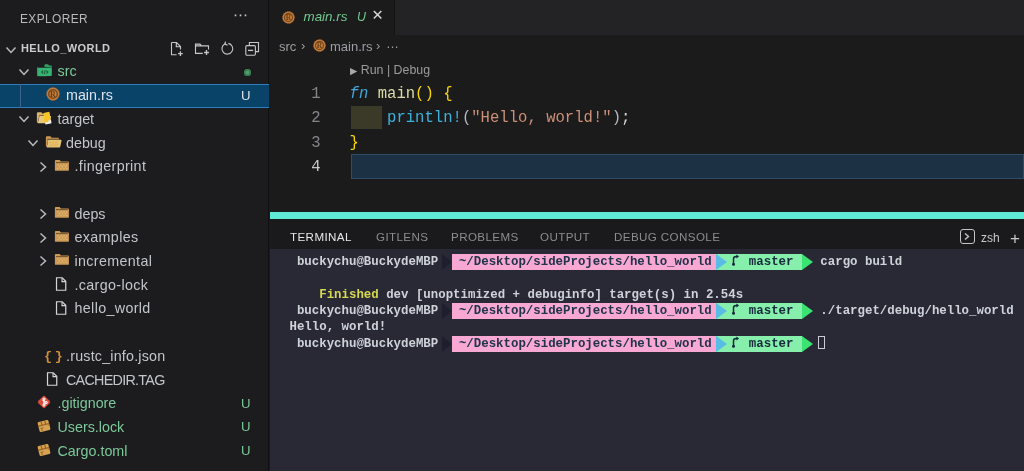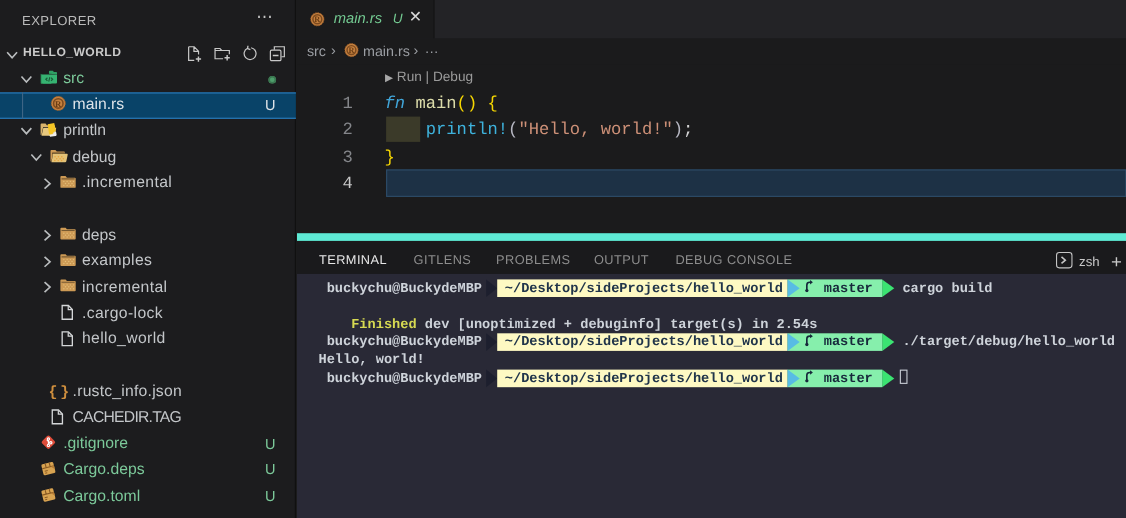--- a/index.html
+++ b/index.html
@@ -51,21 +51,21 @@
 #punder{position:absolute;left:20px;top:33px;width:59px;height:1.5px;background:#e7e7e7}
 #zshbox{position:absolute;left:690px;top:10px;width:15px;height:15px;border:1.2px solid #c5c5c5;border-radius:3px}
 #zshbox svg{position:absolute;left:1px;top:1px}
 #zshtxt{position:absolute;left:711px;top:12px;font-size:12px;color:#c9c9c9}
 #plus{position:absolute;left:740px;top:10px;font-size:17px;color:#c9c9c9;font-weight:400}
 #term{position:absolute;left:270px;top:249px;width:754px;height:222px;background:#292936;font-family:"Liberation Mono",monospace;font-weight:bold;font-size:12.4px;color:#ced3da}
 .trow{position:absolute;left:19.5px;height:16.45px;line-height:16.45px;white-space:pre}
 .trow .seg{display:inline-block;height:16.45px;vertical-align:top}
 .yel{color:#d6d952}
 .tri-r{display:inline-block;width:0;height:0;border-top:8.2px solid transparent;border-bottom:8.25px solid transparent;vertical-align:top}
-.cyanseg{background:#fef9c3;color:#20344a}
+.cyanseg{background:#f9a8d4;color:#20344a}
 .greenseg{background:#86efac;color:#17293b}
 .ptri{position:absolute;left:0;top:0;width:0;height:0;border-top:8.2px solid transparent;border-bottom:8.25px solid transparent;border-left:11px solid #58bce4}
 #tcur{display:inline-block;width:7px;height:13.5px;border:1.4px solid #c9ced6;vertical-align:-2.5px;margin-left:5px}
 </style></head>
 <body>
 <div id="app">
 <div id="side">
 <div id="sidehead">EXPLORER</div>
 <div id="sidedots">⋯</div>
 <div id="proj">
@@ -128,21 +128,21 @@
         </svg>
         <span class="ic" style="left:36px">
           <svg width="18" height="15.3" viewBox="0 0 20 17">
             <path fill="#d9b36c" d="M1 3.6 Q1 2.6 2 2.6 L6 2.6 L7.4 4.2 L14.6 4.2 Q15.6 4.2 15.6 5.2 L15.6 6 L3.6 6 L1.8 14.4 Q1 14.4 1 13.4 Z"></path>
             <path fill="#e8c87e" d="M3.8 6.8 L16.8 6.8 L15 14.8 L2 14.8 Z"></path>
             <path fill="#f5c525" d="M8.2 3.2 L14.8 2 L16.4 10.2 L12.8 13.4 L9.6 13.8 Z"></path>
             <path fill="#eeeeee" d="M9.8 13.9 L13 13.5 L16.5 10.3 L17.2 13.8 Q17.3 14.9 16.3 15.1 L10.6 16 Z"></path>
             <path fill="#e2e2e2" d="M13 13.5 L16.5 10.3 L14.4 11.2 Z"></path>
           </svg>
         </span>
-        <span class="nm gry" style="left:57.5px">println</span>
+        <span class="nm gry" style="left:57.5px">target</span>
       </div>
 <div class="row" style="top:131.2px">
         <svg class="chev" style="left:25px" viewBox="0 0 16 16">
           <path d="M3.5 5.5 8 10.5 12.5 5.5"></path>
         </svg>
         <span class="ic" style="left:44.5px">
           <svg width="18" height="15.3" viewBox="0 0 20 17">
             <path fill="#cd9a55" d="M1 3.6 Q1 2.6 2 2.6 L6 2.6 L7.4 4.2 L14.6 4.2 Q15.6 4.2 15.6 5.2 L15.6 6 L3.6 6 L1.8 14.4 Q1 14.4 1 13.4 Z"></path>
             <path fill="#5a4426" d="M2.8 5.2 L15.6 5.2 L15.4 7 L2.6 7 Z"></path>
             <path fill="#e4c276" d="M3.6 6.4 L17.6 6.4 Q18.6 6.4 18.4 7.4 L17 14 Q16.8 15 15.8 15 L2 15 Z"></path>
@@ -177,21 +177,21 @@
               <circle cx="6.3" cy="10" r=".75"></circle>
               <circle cx="9.7" cy="10" r=".75"></circle>
               <circle cx="13.1" cy="10" r=".75"></circle>
               <circle cx="4.6" cy="12" r=".75"></circle>
               <circle cx="8" cy="12" r=".75"></circle>
               <circle cx="11.4" cy="12" r=".75"></circle>
               <circle cx="14.6" cy="12" r=".75"></circle>
             </g>
           </svg>
         </span>
-        <span class="nm gry" style="left:74.5px;letter-spacing:.35px">.incremental</span>
+        <span class="nm gry" style="left:74.5px;letter-spacing:.35px">.fingerprint</span>
       </div>
 <div class="row" style="top:202.3px">
         <svg class="chev" style="left:35px" viewBox="0 0 16 16">
           <path d="M5.5 3.5 10.5 8 5.5 12.5"></path>
         </svg>
         <span class="ic" style="left:53.5px">
           <svg width="15.8" height="14" viewBox="0 0 18 16">
             <path fill="#cd9a55" d="M1 3.4 Q1 2.4 2 2.4 L6.4 2.4 L7.8 4 L16 4 Q17 4 17 5 L17 13.6 Q17 14.6 16 14.6 L2 14.6 Q1 14.6 1 13.6 Z"></path>
             <path fill="#5a4426" d="M2.2 4.6 L15.8 4.6 L15.8 5.8 L2.2 5.8 Z" opacity="0.75"></path>
             <g fill="#e3bd77">
@@ -316,21 +316,21 @@
         <span class="ic" style="left:36px">
           <svg width="16" height="16" viewBox="0 0 17 17">
             <g transform="rotate(-14 8.5 8.5)">
               <rect x="2.6" y="3" width="11.8" height="11" rx="1.4" fill="#d8a351"></rect>
               <path stroke="#8a5a23" stroke-width="1.1" fill="none" d="M2.6 7.2 L14.4 7.2 M6.6 3.2 L6.6 6.9 M10.6 3.2 L10.6 6.9"></path>
               <path stroke="#8a5a23" stroke-width="1" fill="none" d="M4.4 10.2 L7.4 10.2 M4.4 12.2 L6.4 12.2"></path>
               <path fill="#b57c35" d="M11 7.2 L14.4 7.2 L14.4 10.4 Z"></path>
             </g>
           </svg>
         </span>
-        <span class="nm grn" style="left:57.5px">Cargo.deps</span>
+        <span class="nm grn" style="left:57.5px">Users.lock</span>
         <span class="bdg grn">U</span>
       </div>
 <div class="row" style="top:439.3px">
         <span class="ic" style="left:36px">
           <svg width="16" height="16" viewBox="0 0 17 17">
             <g transform="rotate(-14 8.5 8.5)">
               <rect x="2.6" y="3" width="11.8" height="11" rx="1.4" fill="#d8a351"></rect>
               <path stroke="#8a5a23" stroke-width="1.1" fill="none" d="M2.6 7.2 L14.4 7.2 M6.6 3.2 L6.6 6.9 M10.6 3.2 L10.6 6.9"></path>
               <path stroke="#8a5a23" stroke-width="1" fill="none" d="M4.4 10.2 L7.4 10.2 M4.4 12.2 L6.4 12.2"></path>
               <path fill="#b57c35" d="M11 7.2 L14.4 7.2 L14.4 10.4 Z"></path>

